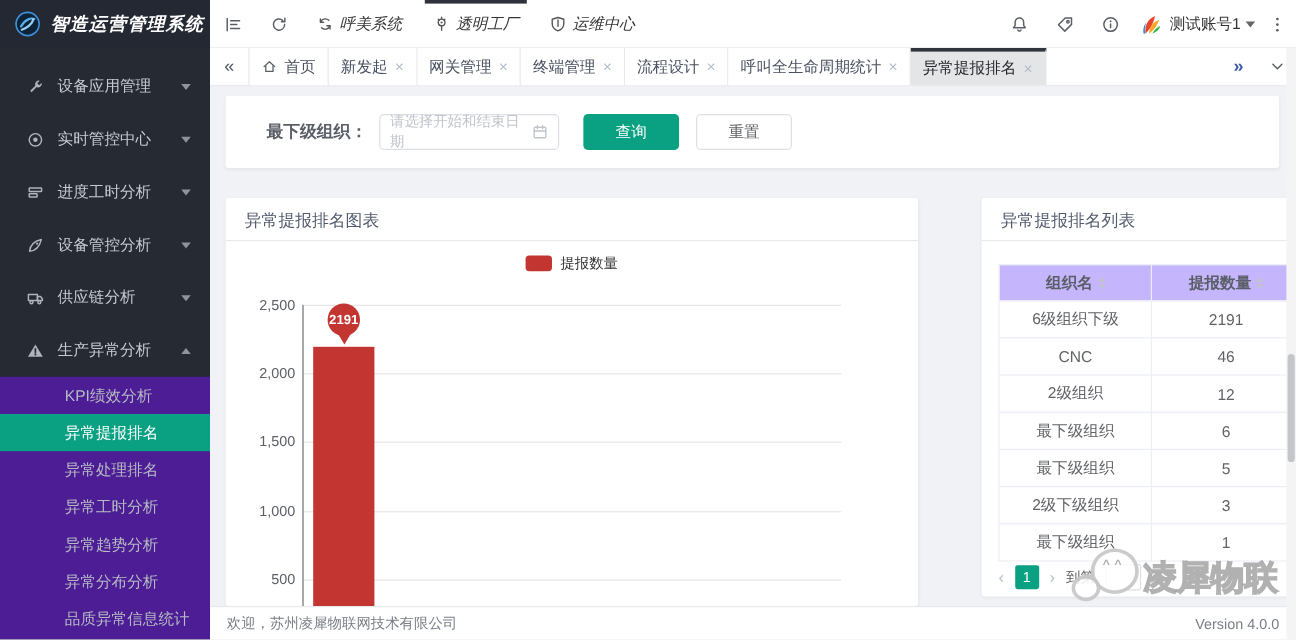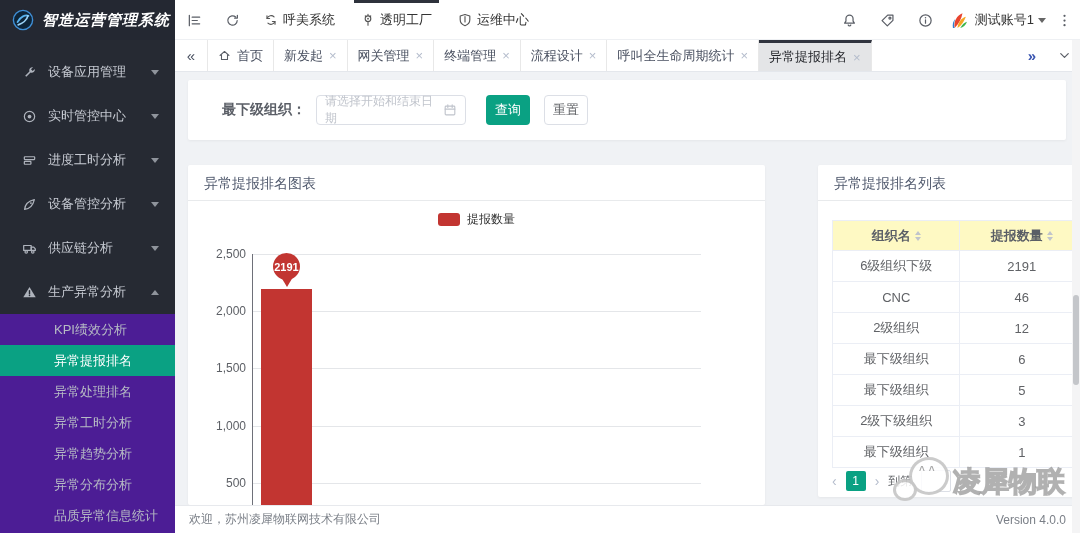--- a/index.html
+++ b/index.html
@@ -11,21 +11,21 @@
   
   .header { position:absolute; left:0; top:0; width:1080px; height:40px; background:#fff;
     border-bottom:1px solid #eef0f3; z-index:20; }
   .logo { position:absolute; left:0; top:0; width:175px; height:40px; background:#242832;
     color:#fff; display:flex; align-items:center; gap:8px; padding-left:12px; }
   .logo-title { font-style:italic; font-weight:bold; font-size:15px; letter-spacing:1px; white-space:nowrap; }
   .header-left { position:absolute; left:175px; top:0; height:40px; display:flex; align-items:center; }
   .icon-btn { width:38px; height:40px; display:flex; align-items:center; justify-content:center;
     color:#5a5e66; cursor:pointer; }
   .nav-item { height:40px; display:flex; align-items:center; gap:5px; padding:16px 13px;
-    font-size:13px; color:#333; position:relative; cursor:pointer; }
+    font-size:13px; color:#333; position:relative; cursor:pointer;font-style:italic; }
   .nav-item .ic { width:14px; height:14px; color:#555; }
   .nav-item.active::before { content:""; position:absolute; top:0; left:6px; right:6px;
     height:3px; background:#2e323c; }
   .header-right { position:absolute; right:2px; top:0; height:40px; display:flex; align-items:center; }
   .user { display:flex; align-items:center; gap:4px; font-size:13px; color:#333; padding:0 4px; cursor:pointer; }
   .caret { width:0; height:0; border-left:4px solid transparent; border-right:4px solid transparent;
     border-top:5px solid #666; display:inline-block; }
   .caret.up { border-top:none; border-bottom:5px solid #8f949c; }
   .caret.dim { border-top-color:#8f949c; }
 
@@ -61,21 +61,21 @@
   .content { position:absolute; left:175px; top:72px; width:905px; height:433px;
     background:#f0f2f5; overflow:hidden; z-index:1; }
   .panel { position:absolute; background:#fff; border-radius:2px; box-shadow:0 1px 3px rgba(0,0,0,0.05); }
   .filter-panel { left:13px; top:8px; width:878px; height:60px; display:flex; align-items:center;
     padding-left:34px; }
   .filter-label { font-size:14px; color:#5a5e66; font-weight:bold; }
   .date-input { width:150px; height:30px; margin-left:10px; border:1px solid #dcdfe6; border-radius:4px;
     display:flex; align-items:center; justify-content:space-between; padding:0 8px; background:#fff;
     color:#c0c4cc; font-size:12px; cursor:text; }
   .date-input .ic { width:14px; height:14px; color:#c0c4cc; }
-  .btn { height:30px; padding:0 8px; border-radius:4px; font-size:13px; display:flex;
+  .btn { height:30px; padding:0 26px; border-radius:4px; font-size:13px; display:flex;
     align-items:center; cursor:pointer; border:1px solid transparent; }
   .btn-primary { background:#0aa183; color:#fff; margin-left:20px; }
   .btn-default { background:#fff; color:#606266; border-color:#dcdfe6; margin-left:14px; }
 
   .panel-head { height:36px; line-height:36px; padding:0 16px; font-size:14px; color:#515a6e;
     border-bottom:1px solid #e8eaec; }
 
   
   .chart-panel { left:13px; top:93px; width:577px; height:340px; overflow:hidden; }
   .legend { position:absolute; left:0; right:0; top:46px; display:flex; justify-content:center;
@@ -88,21 +88,21 @@
   .bar { position:absolute; background:#c23531; }
   .balloon { position:absolute; width:27px; height:27px; border-radius:50%; background:#c23531;
     color:#fff; font-size:11px; font-weight:bold; display:flex; align-items:center; justify-content:center; }
   .balloon-tail { position:absolute; width:0; height:0; border-left:6px solid transparent;
     border-right:6px solid transparent; border-top:10px solid #c23531; }
 
   
   .list-panel { left:605px; top:93px; width:280px; height:332px;margin-left:38px; }
   .rank-table { position:absolute; left:14px; top:55px; width:252px; border-collapse:collapse;
     font-size:13px; color:#606266; }
-  .rank-table th { background:#fef9c3; font-weight:bold; color:#5a5e66; height:30px;
+  .rank-table th { background:#c4b5fd; font-weight:bold; color:#5a5e66; height:30px;
     border:1px solid #ebeef5; }
   .rank-table td { height:31px; border:1px solid #ebeef5; text-align:center; }
   .rank-table th:first-child, .rank-table td:first-child { width:128px; }
   .rank-table th:last-child, .rank-table td:last-child { width:124px; }
   .sort { display:inline-flex; flex-direction:column; gap:2px; margin-left:4px; vertical-align:middle; }
   .sort i { width:0; height:0; border-left:3.5px solid transparent; border-right:3.5px solid transparent; }
   .sort .s-up { border-bottom:4px solid #c0c4cc; }
   .sort .s-dn { border-top:4px solid #c0c4cc; }
   .pager { position:absolute; left:14px; top:305px; height:22px; display:flex; align-items:center; gap:9px;
     font-size:12px; color:#606266; }

